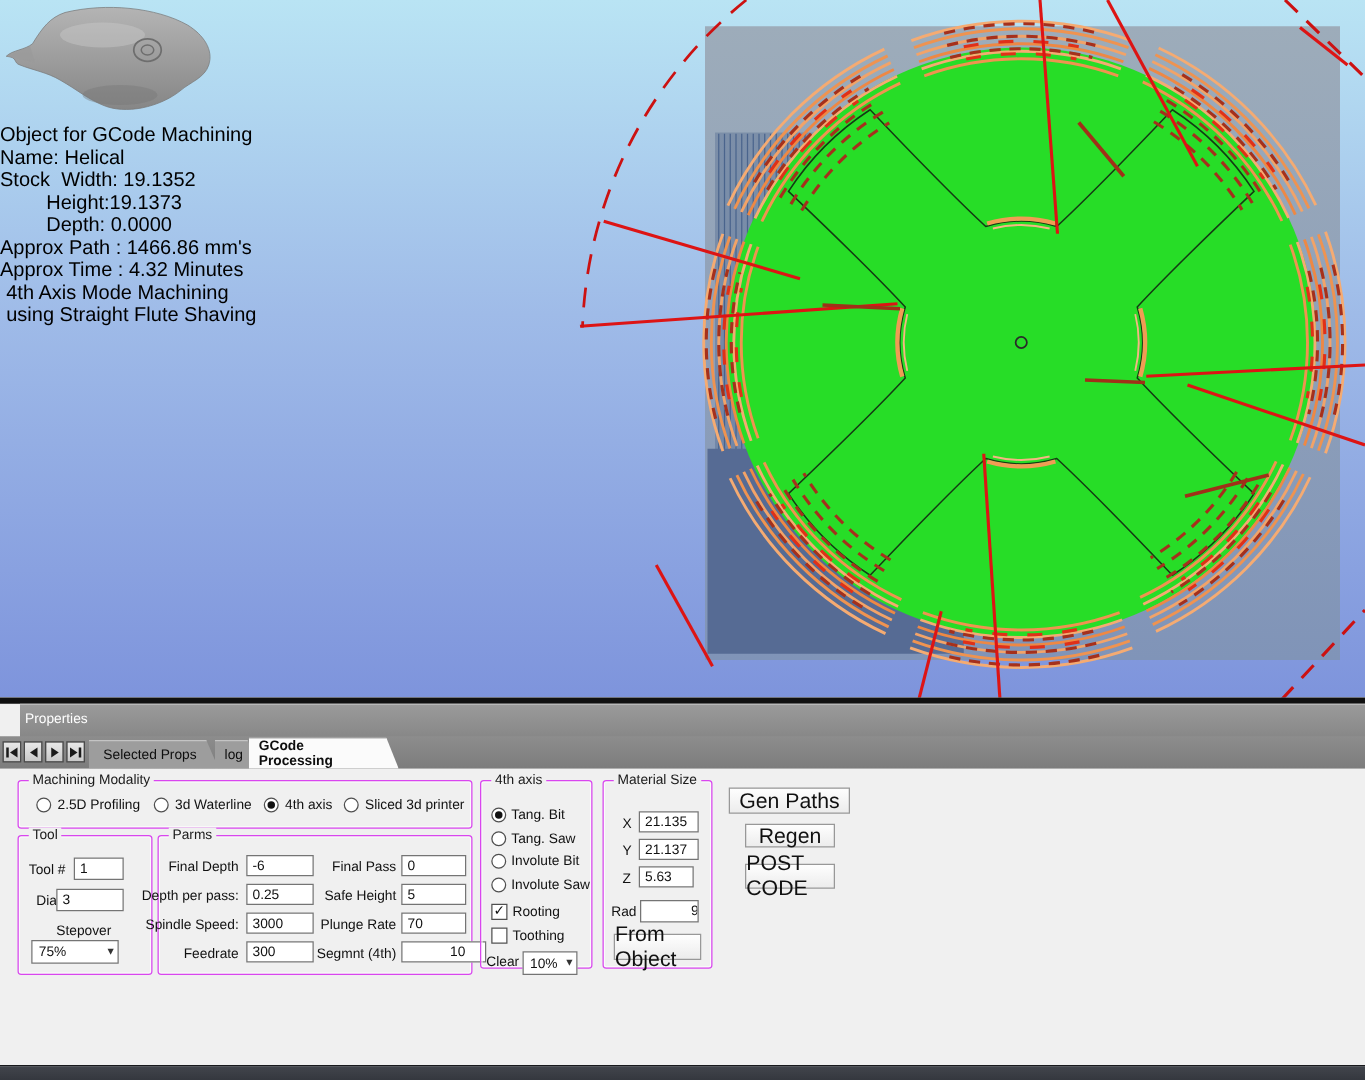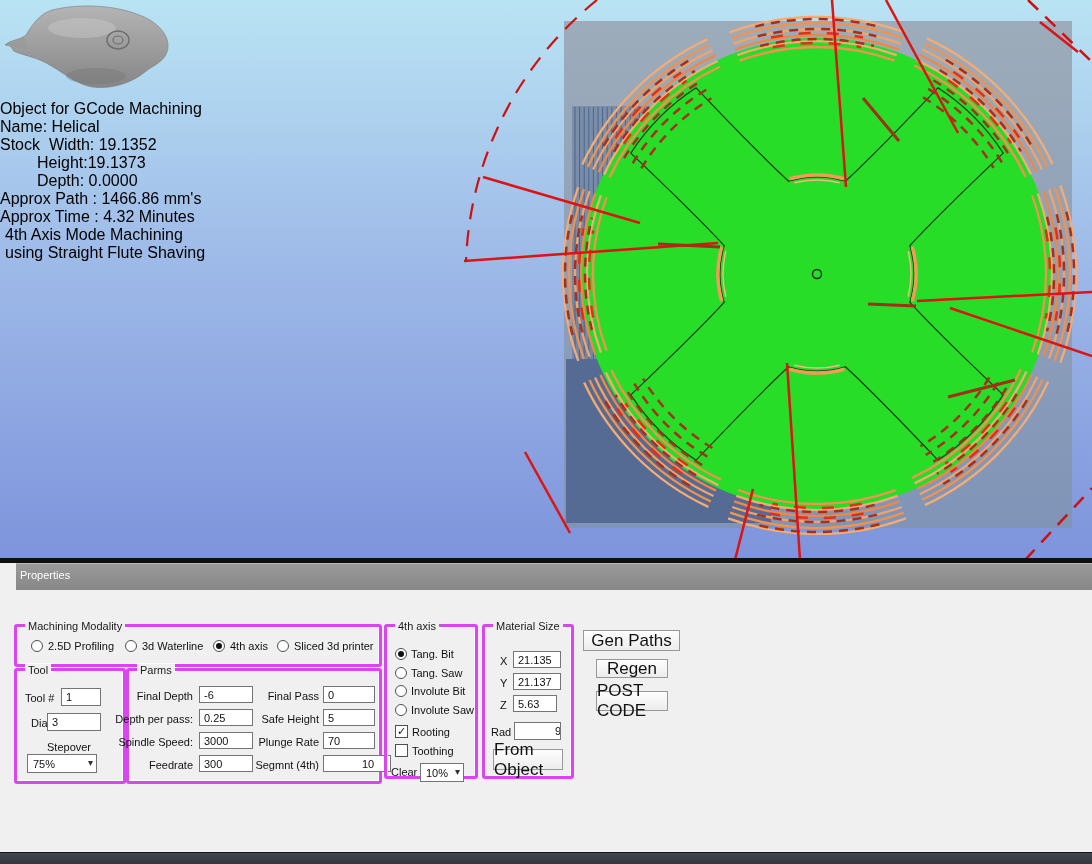--- a/index.html
+++ b/index.html
@@ -31,21 +31,21 @@
   .tri-r{width:0;height:0;border-top:4px solid transparent;border-bottom:4px solid transparent;border-left:6px solid #1a1a1a;}
   .vbar{width:2px;height:8px;background:#1a1a1a;}
   .tab{position:absolute;top:3px;height:23px;background:#9d9d9d;color:#0d0d0d;font-size:11px;
        display:flex;align-items:center;justify-content:center;
        clip-path:polygon(0 0,calc(100% - 10px) 0,100% 100%,0 100%);
        padding:0 14px 0 8px;box-sizing:border-box;border-top:1px solid #c4c4c4;}
   .tab.active{background:#fbfbfb;font-weight:bold;top:1px;height:25px;z-index:2;}
 
   
   #panel{position:absolute;left:0;top:615px;width:1092px;height:237px;background:#f0f0f0;font-size:11px;color:#111;}
-  .groupbox{position:absolute;border:3px solid #d946ef;border-radius:3px;box-shadow:inset 0 0 0 1px #fbfbfb;}
+  .groupbox{position:absolute;border:1px solid #d946ef;border-radius:3px;box-shadow:inset 0 0 0 1px #fbfbfb;}
   .gb-label{position:absolute;top:-7px;left:8px;background:#f0f0f0;padding:0 3px;color:#1a1a1a;}
   .radio{position:absolute;width:12px;height:12px;border:1px solid #4f4f4f;border-radius:50%;background:#fff;box-sizing:border-box;}
   .radio.checked::after{content:"";position:absolute;left:2px;top:2px;width:6px;height:6px;border-radius:50%;background:#111;}
   .checkbox{position:absolute;width:13px;height:13px;border:1px solid #4f4f4f;background:#fff;box-sizing:border-box;font-size:11px;line-height:11px;text-align:center;color:#111;}
   .lbl{position:absolute;white-space:nowrap;}
   .lbl.r{text-align:right;}
   .fld{position:absolute;border:1px solid #747474;background:#fff;font-family:"Liberation Sans",sans-serif;
        font-size:11px;color:#111;padding:0 0 0 4px;box-sizing:border-box;}
   .select{position:absolute;border:1px solid #747474;background:#fff;display:flex;align-items:center;
           box-sizing:border-box;padding-left:5px;}
@@ -245,20 +245,39 @@
       <div class="ov-line ov-ind2">4th Axis Mode Machining</div>
       <div class="ov-line ov-ind2">using Straight Flute Shaving</div>
     </div>
   </div>
   <div id="vp-bottom-line"></div>
 
   <div id="props-bar">
     <span>Properties</span>
   </div>
 
+  <div id="tab-strip">
+    <div class="navbtn" style="left:2px">
+        <span class="vbar"></span>
+        <span class="tri-l"></span>
+      </div>
+    <div class="navbtn" style="left:19px">
+        <span class="tri-l"></span>
+      </div>
+    <div class="navbtn" style="left:36px">
+        <span class="tri-r"></span>
+      </div>
+    <div class="navbtn" style="left:53px">
+        <span class="tri-r"></span>
+        <span class="vbar"></span>
+      </div>
+    <div class="tab" style="left:71px;width:104px">Selected Props</div>
+    <div class="tab" style="left:172px;width:36px">log</div>
+    <div class="tab active" style="left:199px;width:120px">GCode Processing</div>
+  </div>
 
   <div id="panel">
 
     <div class="groupbox" style="left:14px;top:9px;width:362px;height:37px">
       <span class="gb-label">Machining Modality</span>
       <span class="radio" style="left:14px;top:13px"></span>
       <span class="lbl" style="left:31px;top:13px">2.5D Profiling</span>
       <span class="radio" style="left:108px;top:13px"></span>
       <span class="lbl" style="left:125px;top:13px">3d Waterline</span>
       <span class="radio checked" style="left:196px;top:13px"></span>

